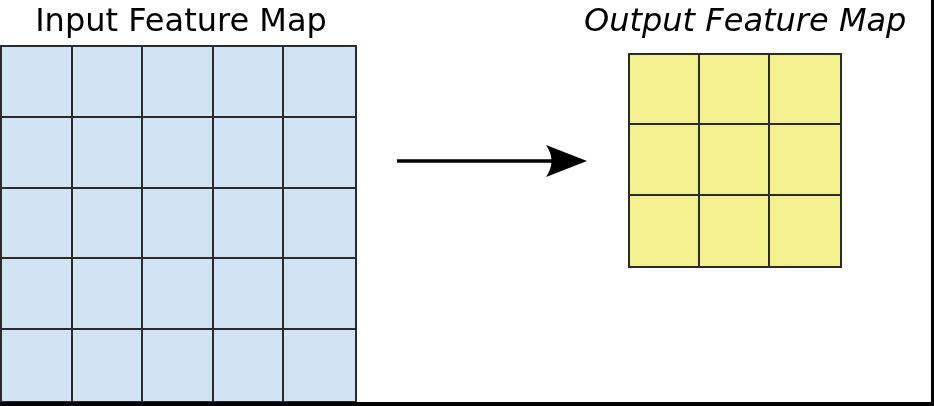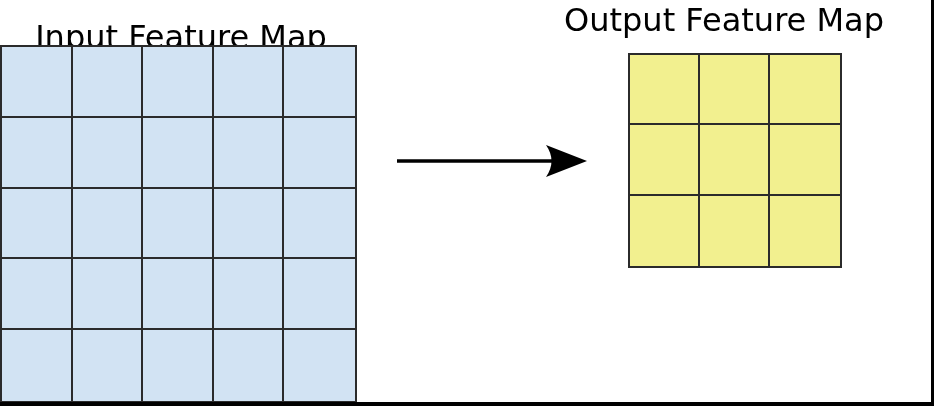--- a/index.html
+++ b/index.html
@@ -18,22 +18,22 @@
   .map-title {
     position: absolute;
     top: 2px;
     height: 36px;
     line-height: 36px;
     text-align: center;
     font-size: 32px;
     color: #000000;
     white-space: nowrap;
   }
-  .input-title  { left: 1px;   width: 360px; margin-top: 17px; }
-  .output-title { left: 564px; width: 320px; }
+  .input-title  { left: 1px;   width: 360px; }
+  .output-title { left: 584px; width: 320px; font-style: italic; }
 
   .feature-grid {
     position: absolute;
     display: grid;
     box-sizing: border-box;
     border: 2px solid #2b2b2b;
   }
   .input-grid  { left: 0px;   top: 45px; width: 357px; height: 358px; }
   .output-grid { left: 628px; top: 53px; width: 214px; height: 215px; }
 

